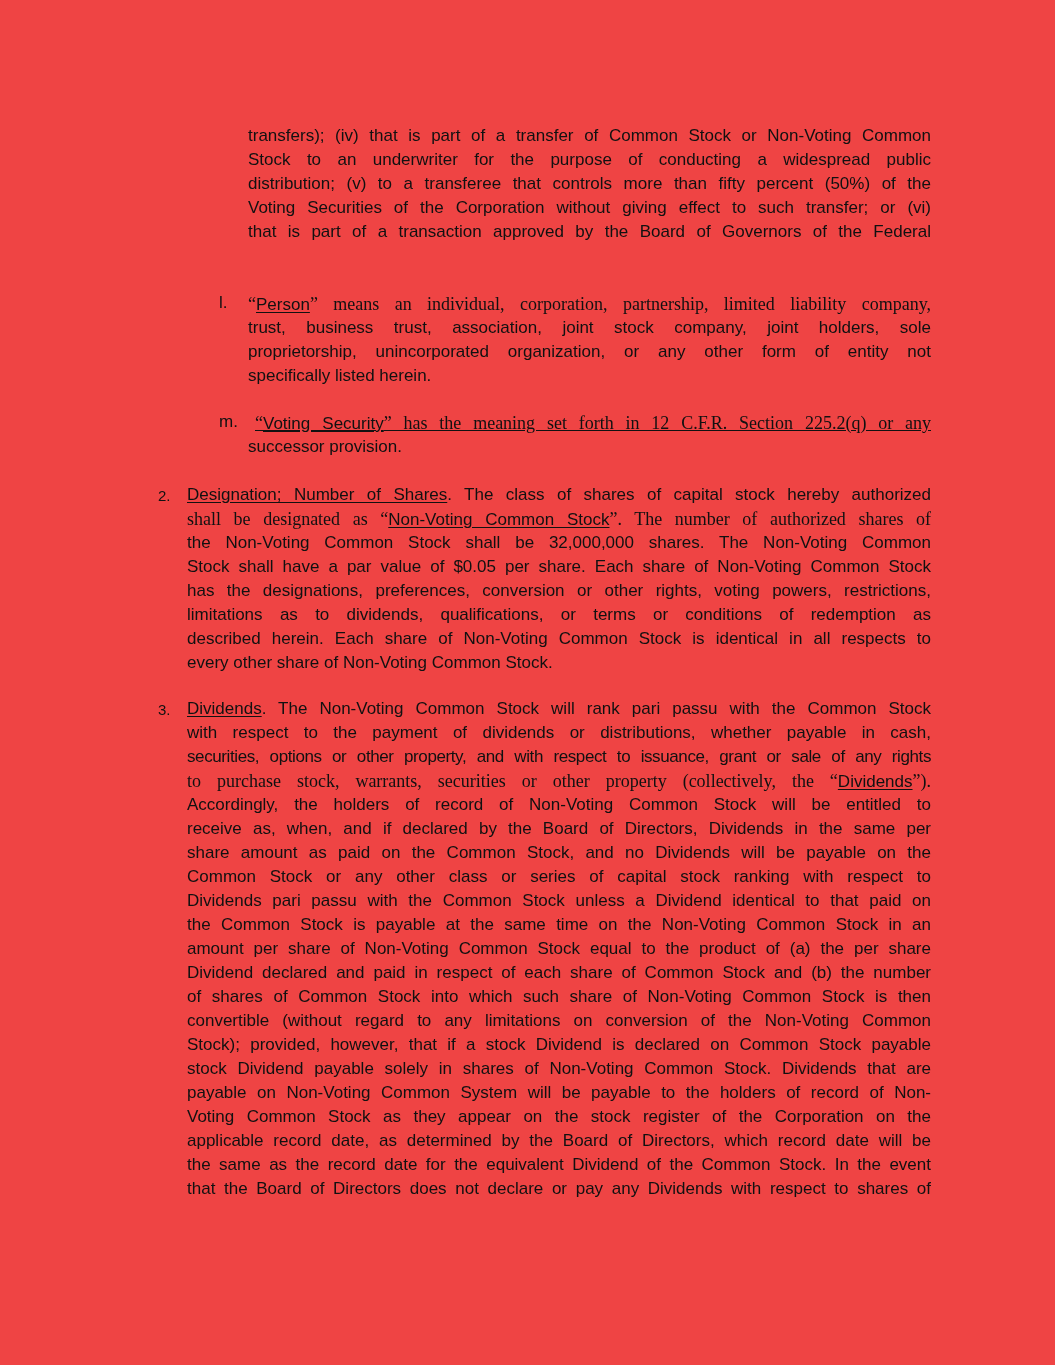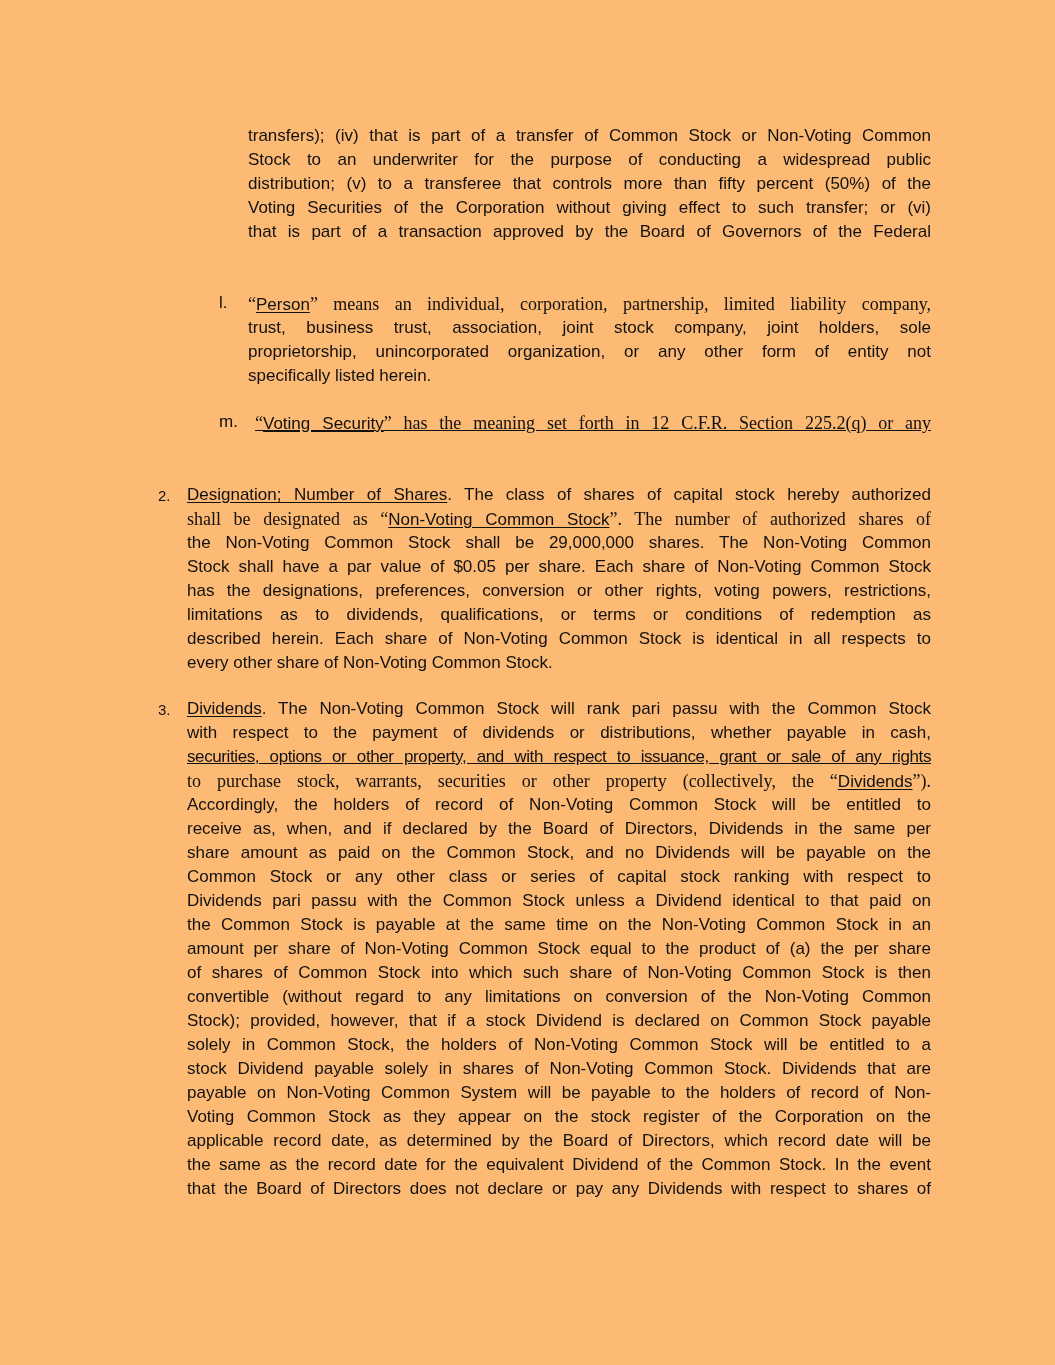--- a/index.html
+++ b/index.html
@@ -1,18 +1,18 @@
 <!DOCTYPE html>
 <html><head>
 <meta charset="utf-8">
 <style>
   html, body { margin: 0; padding: 0; background: #ffffff; }
   body { width: 1055px; height: 1365px; position: relative; overflow: hidden;
          font-family: "Liberation Sans", sans-serif; color: #111111; }
-  .page { position: absolute; left: 0; top: 0; width: 1055px; height: 1365px; background: #fdba74; }
+  .page { position: absolute; left: 0; top: 0; width: 1055px; height: 1365px; background: #ef4444; }
   .block { position: absolute; }
   .line { display: block; height: 24px; line-height: 24px; font-size: 17px;
           text-align: justify; text-align-last: justify; white-space: nowrap; overflow: visible; }
   .line.last { text-align-last: left; }
   .label { position: absolute; font-size: 17px; line-height: 24px; }
   .serif { font-family: "Liberation Serif", serif; font-size: 18px; }
   u { text-decoration: underline; text-underline-offset: 2px; }
 </style>
 </head>
 <body>
@@ -36,58 +36,61 @@
     <div class="line">proprietorship, unincorporated organization, or any other form of entity not</div>
     <div class="line last">specifically listed herein.</div>
   </div>
 
   <div class="label" style="left:219px; top:410px;">m.</div>
   <div class="block" style="left:255px; top:411px; width:676px;text-decoration:underline;">
     <div class="line">
       <span class="serif">“</span><u>Voting Security</u><span class="serif">” has the meaning set forth in 12 C.F.R. Section 225.2(q) or any</span>
     </div>
   </div>
+  <div class="block" style="left:248px; top:435px; width:683px;">
+    <div class="line last">successor provision.</div>
+  </div>
 
   <div class="label" style="left:158px; top:484px; font-size:15px;">2.</div>
   <div class="block" style="left:187px; top:483px; width:744px;">
     <div class="line">
       <u>Designation; Number of Shares</u><span>.  The class of shares of capital stock hereby authorized</span>
     </div>
     <div class="line">
       <span class="serif">shall be designated as “</span><u>Non-Voting Common Stock</u><span class="serif">”. The number of authorized shares of</span>
     </div>
-    <div class="line">the Non-Voting Common Stock shall be 29,000,000 shares. The Non-Voting Common</div>
+    <div class="line">the Non-Voting Common Stock shall be 32,000,000 shares. The Non-Voting Common</div>
     <div class="line">Stock shall have a par value of $0.05 per share. Each share of Non-Voting Common Stock</div>
     <div class="line">has the designations, preferences, conversion or other rights, voting powers, restrictions,</div>
     <div class="line">limitations as to dividends, qualifications, or terms or conditions of redemption as</div>
     <div class="line">described herein. Each share of Non-Voting Common Stock is identical in all respects to</div>
     <div class="line last">every other share of Non-Voting Common Stock.</div>
   </div>
 
   <div class="label" style="left:158px; top:698px; font-size:15px;">3.</div>
   <div class="block" style="left:187px; top:697px; width:744px;">
     <div class="line">
       <u>Dividends</u><span>.  The Non-Voting Common Stock will rank pari passu with the Common Stock</span>
     </div>
     <div class="line">with respect to the payment of dividends or distributions, whether payable in cash,</div>
-    <div class="line" style="letter-spacing:-0.4px;text-decoration:underline;">securities, options or other property, and with respect to issuance, grant or sale of any rights</div>
+    <div class="line" style="letter-spacing:-0.4px;">securities, options or other property, and with respect to issuance, grant or sale of any rights</div>
     <div class="line">
       <span class="serif">to purchase stock, warrants, securities or other property (collectively, the “</span><u>Dividends</u><span class="serif">”).</span>
     </div>
     <div class="line">Accordingly, the holders of record of Non-Voting Common Stock will be entitled to</div>
     <div class="line">receive as, when, and if declared by the Board of Directors, Dividends in the same per</div>
     <div class="line">share amount as paid on the Common Stock, and no Dividends will be payable on the</div>
     <div class="line">Common Stock or any other class or series of capital stock ranking with respect to</div>
     <div class="line">Dividends pari passu with the Common Stock unless a Dividend identical to that paid on</div>
     <div class="line">the Common Stock is payable at the same time on the Non-Voting Common Stock in an</div>
     <div class="line">amount per share of Non-Voting Common Stock equal to the product of (a) the per share</div>
+    <div class="line">Dividend declared and paid in respect of each share of Common Stock and (b) the number</div>
     <div class="line">of shares of Common Stock into which such share of Non-Voting Common Stock is then</div>
     <div class="line">convertible (without regard to any limitations on conversion of the Non-Voting Common</div>
     <div class="line">Stock); provided, however, that if a stock Dividend is declared on Common Stock payable</div>
-    <div class="line">solely in Common Stock, the holders of Non-Voting Common Stock will be entitled to a</div>
     <div class="line">stock Dividend payable solely in shares of Non-Voting Common Stock. Dividends that are</div>
     <div class="line">payable on Non-Voting Common System will be payable to the holders of record of Non-</div>
     <div class="line">Voting Common Stock as they appear on the stock register of the Corporation on the</div>
     <div class="line">applicable record date, as determined by the Board of Directors, which record date will be</div>
     <div class="line">the same as the record date for the equivalent Dividend of the Common Stock. In the event</div>
     <div class="line">that the Board of Directors does not declare or pay any Dividends with respect to shares of</div>
   </div>
 
 </div>
 

